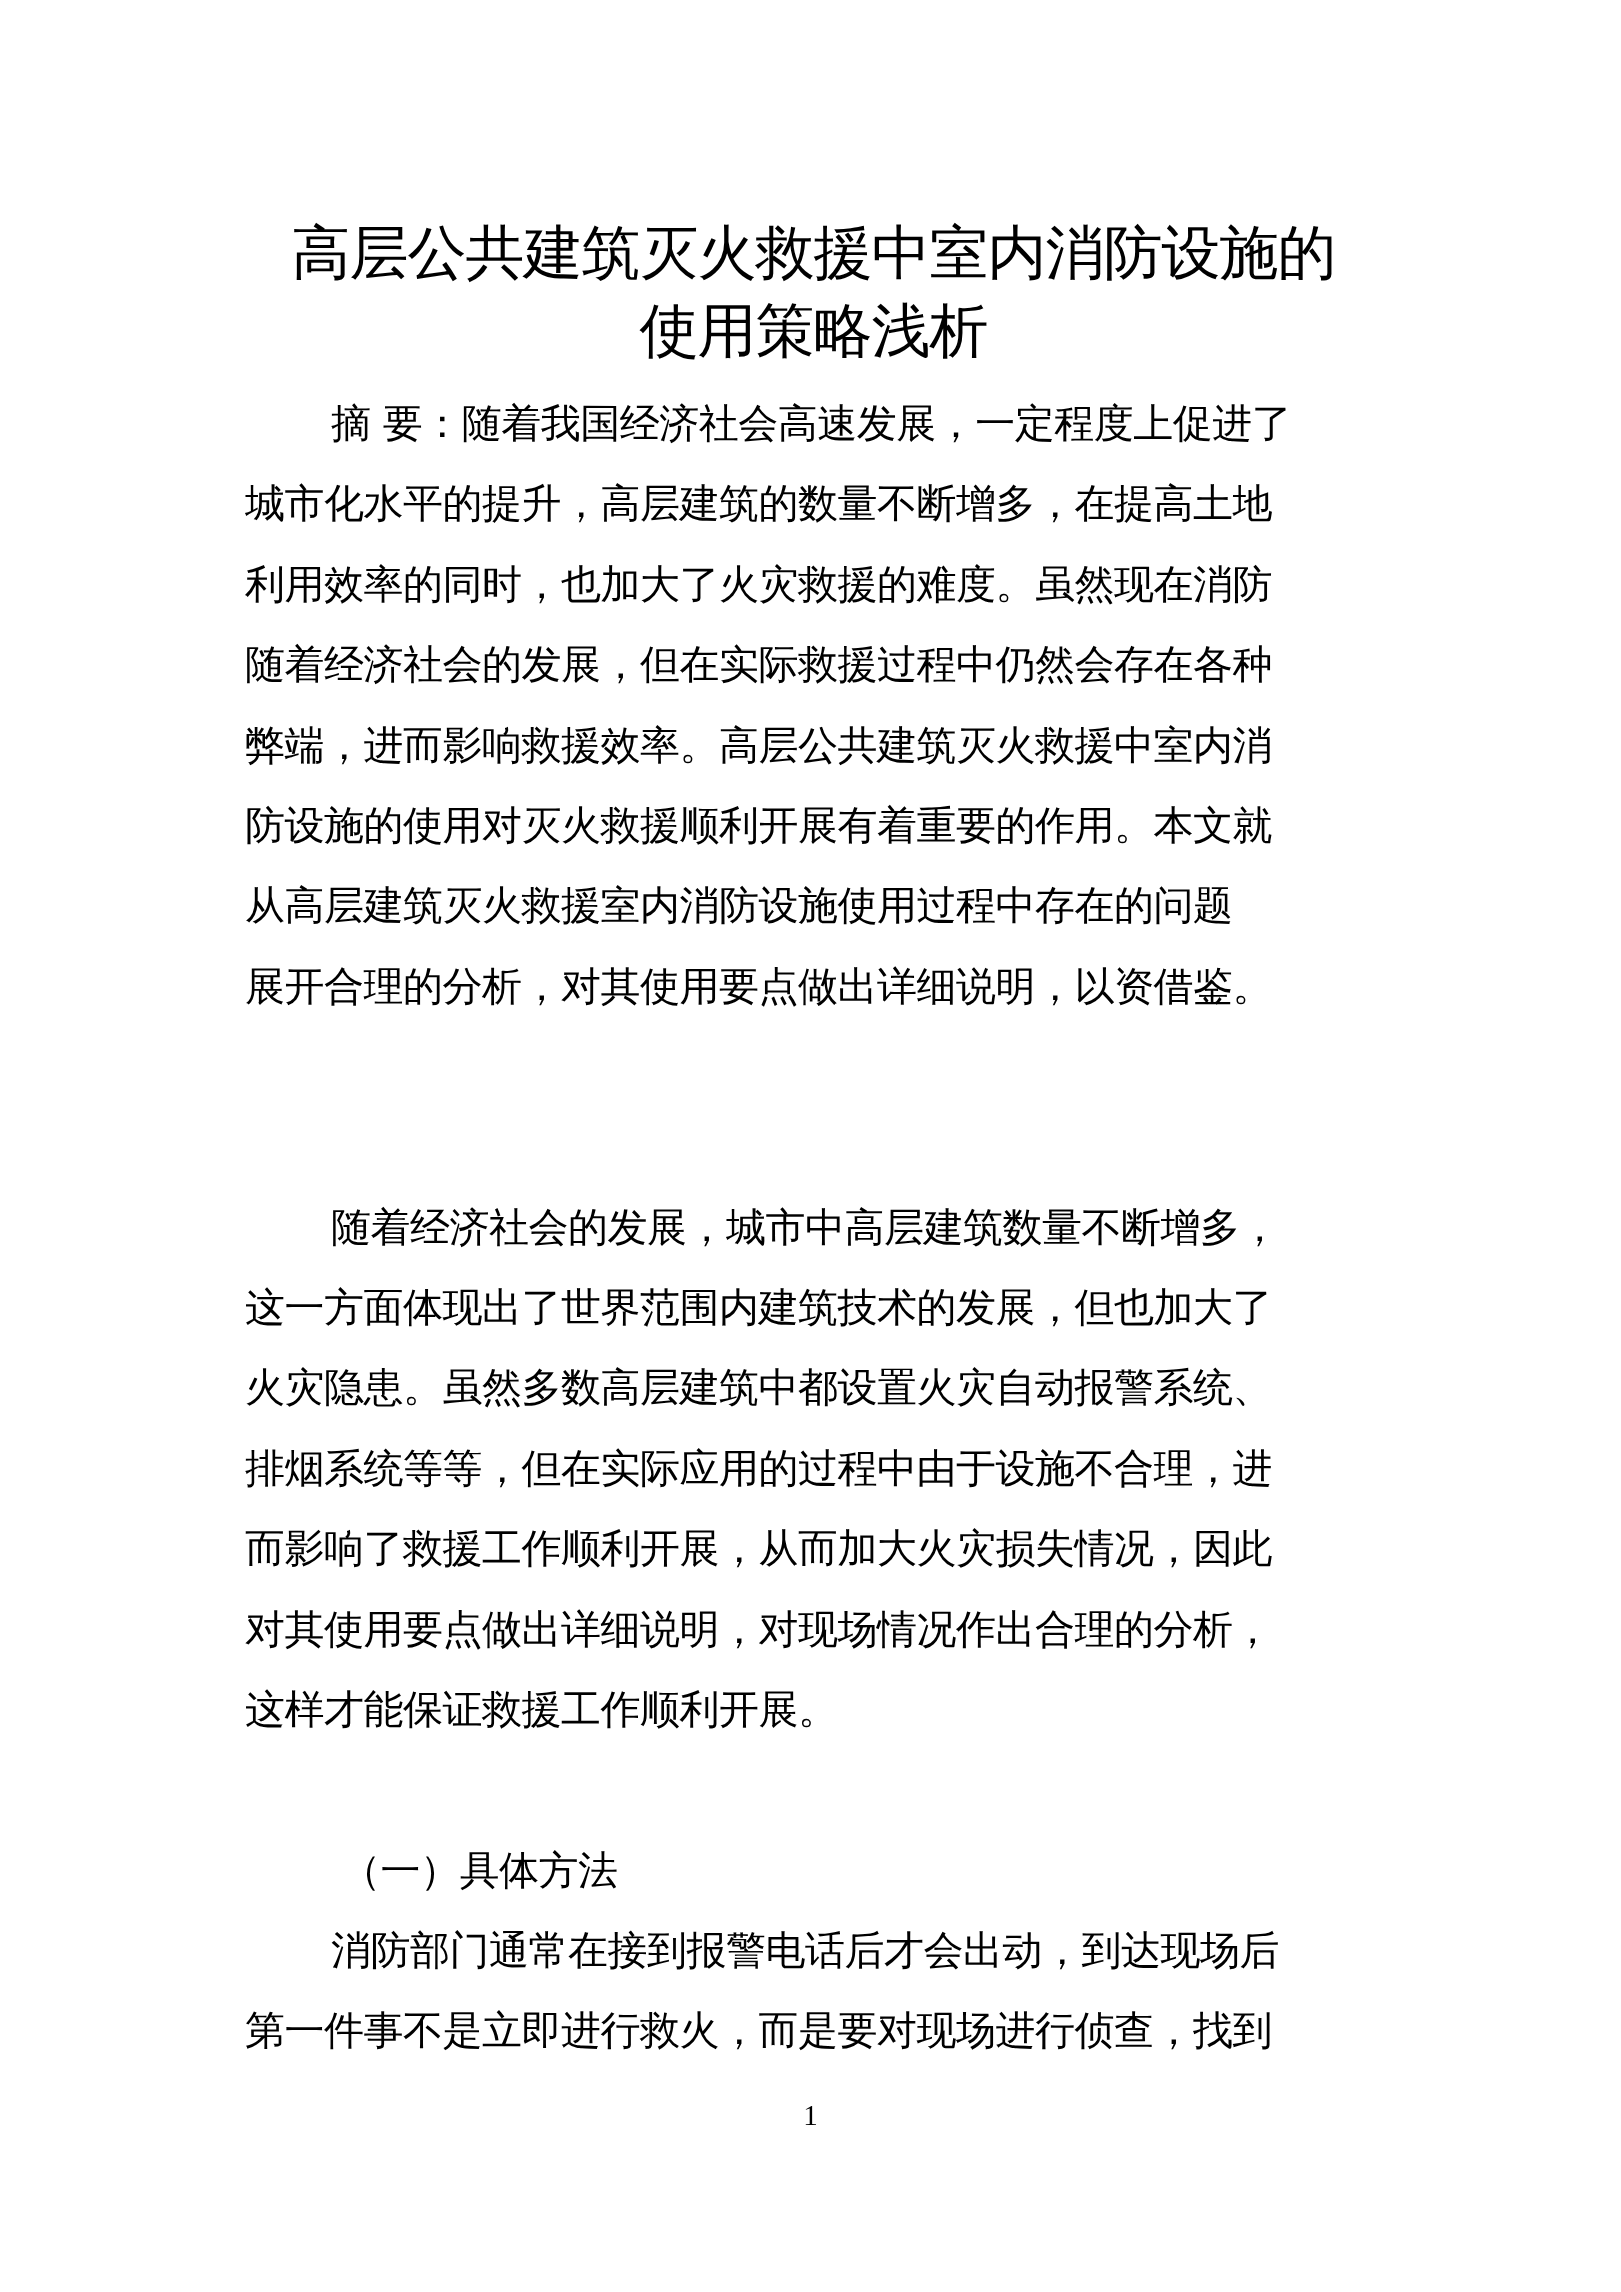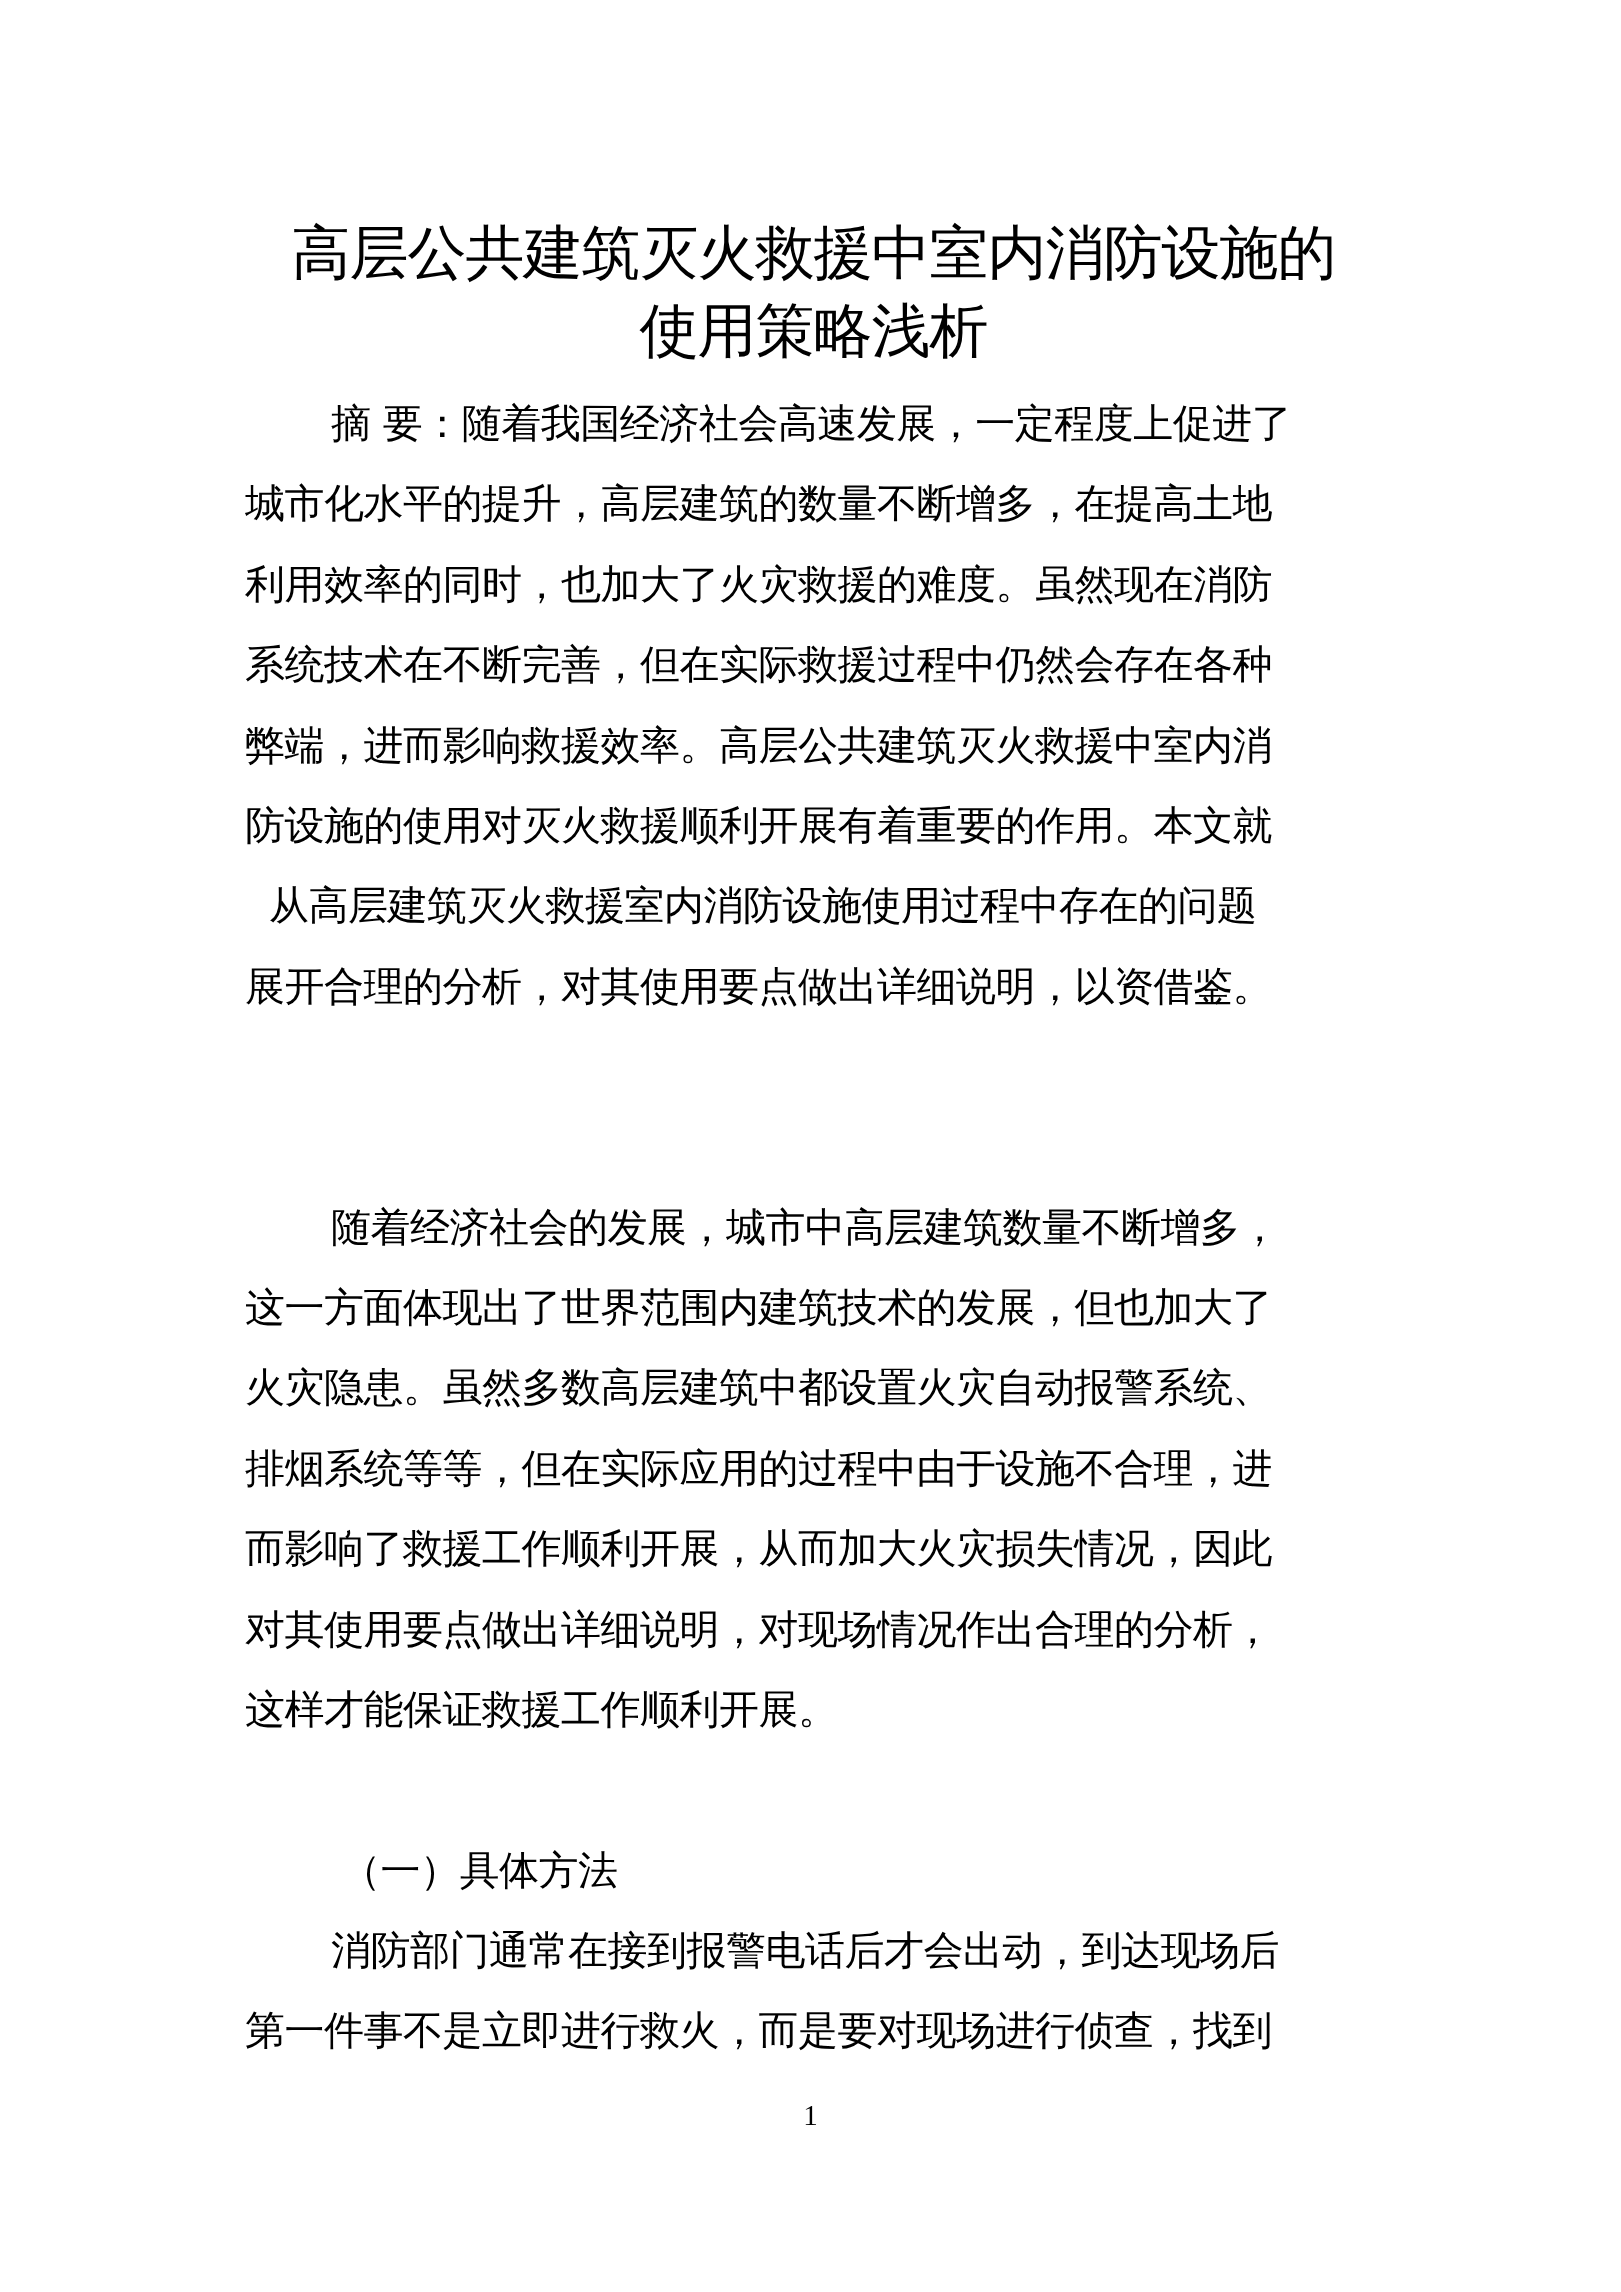--- a/index.html
+++ b/index.html
@@ -65,24 +65,24 @@
 
 <div class="page">
 
   <h1 class="title" style="top:214px;">高层公共建筑灭火救援中室内消防设施的</h1>
   <h1 class="title" style="top:292px;">使用策略浅析</h1>
 
   <div>
     <div class="line indent" style="top:394px;">摘 要：随着我国经济社会高速发展，一定程度上促进了</div>
     <div class="line" style="top:474px;">城市化水平的提升，高层建筑的数量不断增多，在提高土地</div>
     <div class="line" style="top:555px;">利用效率的同时，也加大了火灾救援的难度。虽然现在消防</div>
-    <div class="line" style="top:635px;">系统技术在不断完善，但在实际救援过程中仍然会存在各种</div>
+    <div class="line" style="top:635px;">随着经济社会的发展，但在实际救援过程中仍然会存在各种</div>
     <div class="line" style="top:716px;">弊端，进而影响救援效率。高层公共建筑灭火救援中室内消</div>
     <div class="line" style="top:796px;">防设施的使用对灭火救援顺利开展有着重要的作用。本文就</div>
-    <div class="line" style="top:876px;margin-left:24px;">从高层建筑灭火救援室内消防设施使用过程中存在的问题</div>
+    <div class="line" style="top:876px;">从高层建筑灭火救援室内消防设施使用过程中存在的问题</div>
     <div class="line" style="top:957px;">展开合理的分析，对其使用要点做出详细说明，以资借鉴。</div>
   </div>
 
 
   <div>
     <div class="line indent" style="top:1198px;">随着经济社会的发展，城市中高层建筑数量不断增多，</div>
     <div class="line" style="top:1278px;">这一方面体现出了世界范围内建筑技术的发展，但也加大了</div>
     <div class="line" style="top:1358px;">火灾隐患。虽然多数高层建筑中都设置火灾自动报警系统、</div>
     <div class="line" style="top:1439px;">排烟系统等等，但在实际应用的过程中由于设施不合理，进</div>
     <div class="line" style="top:1519px;">而影响了救援工作顺利开展，从而加大火灾损失情况，因此</div>

